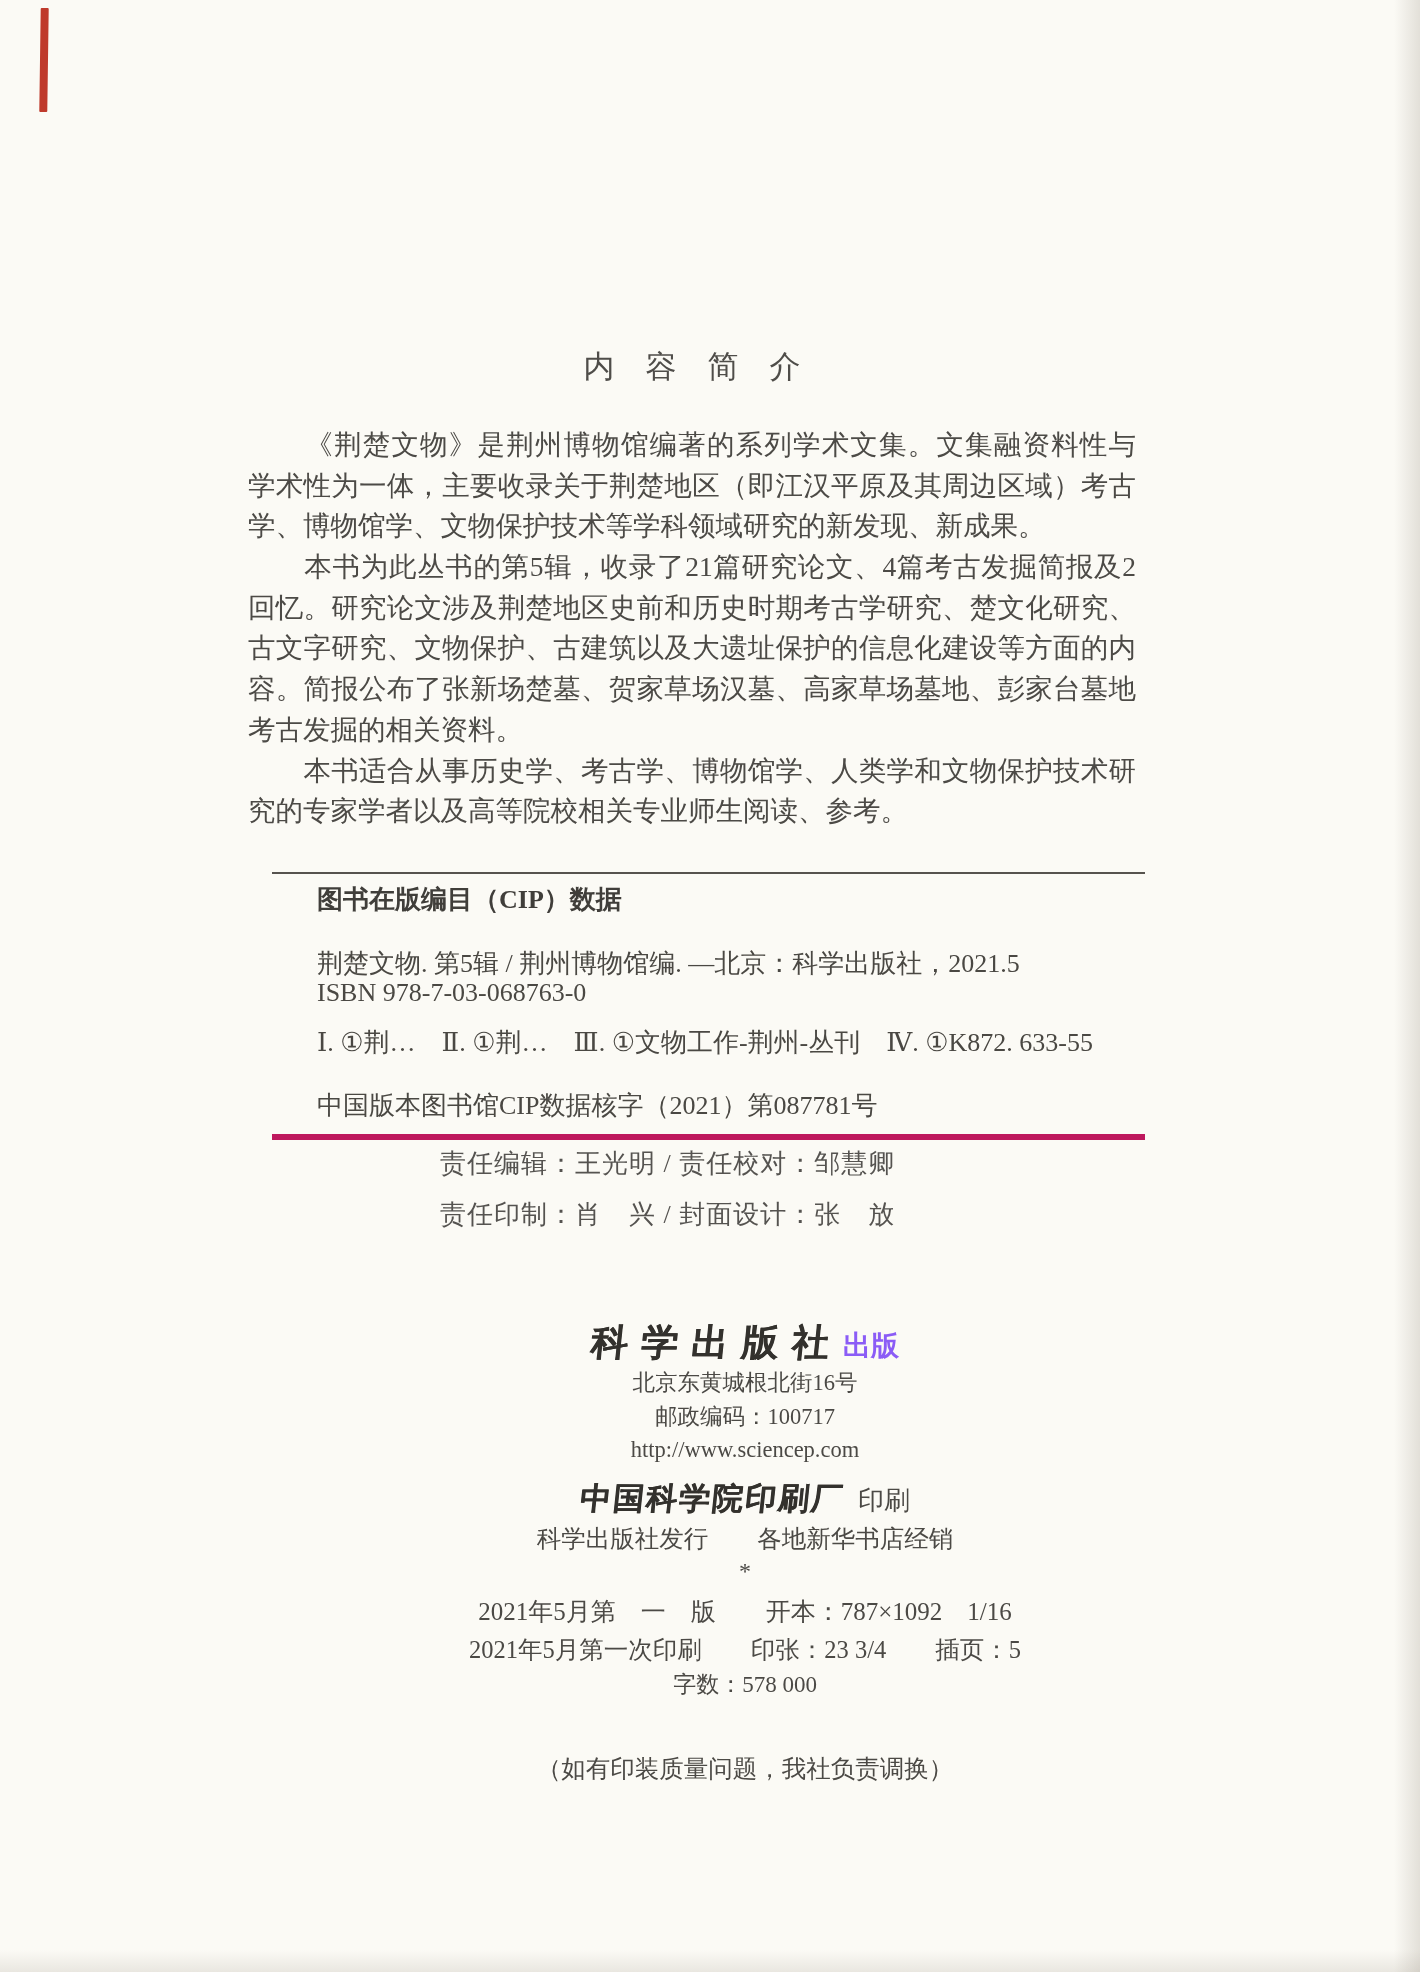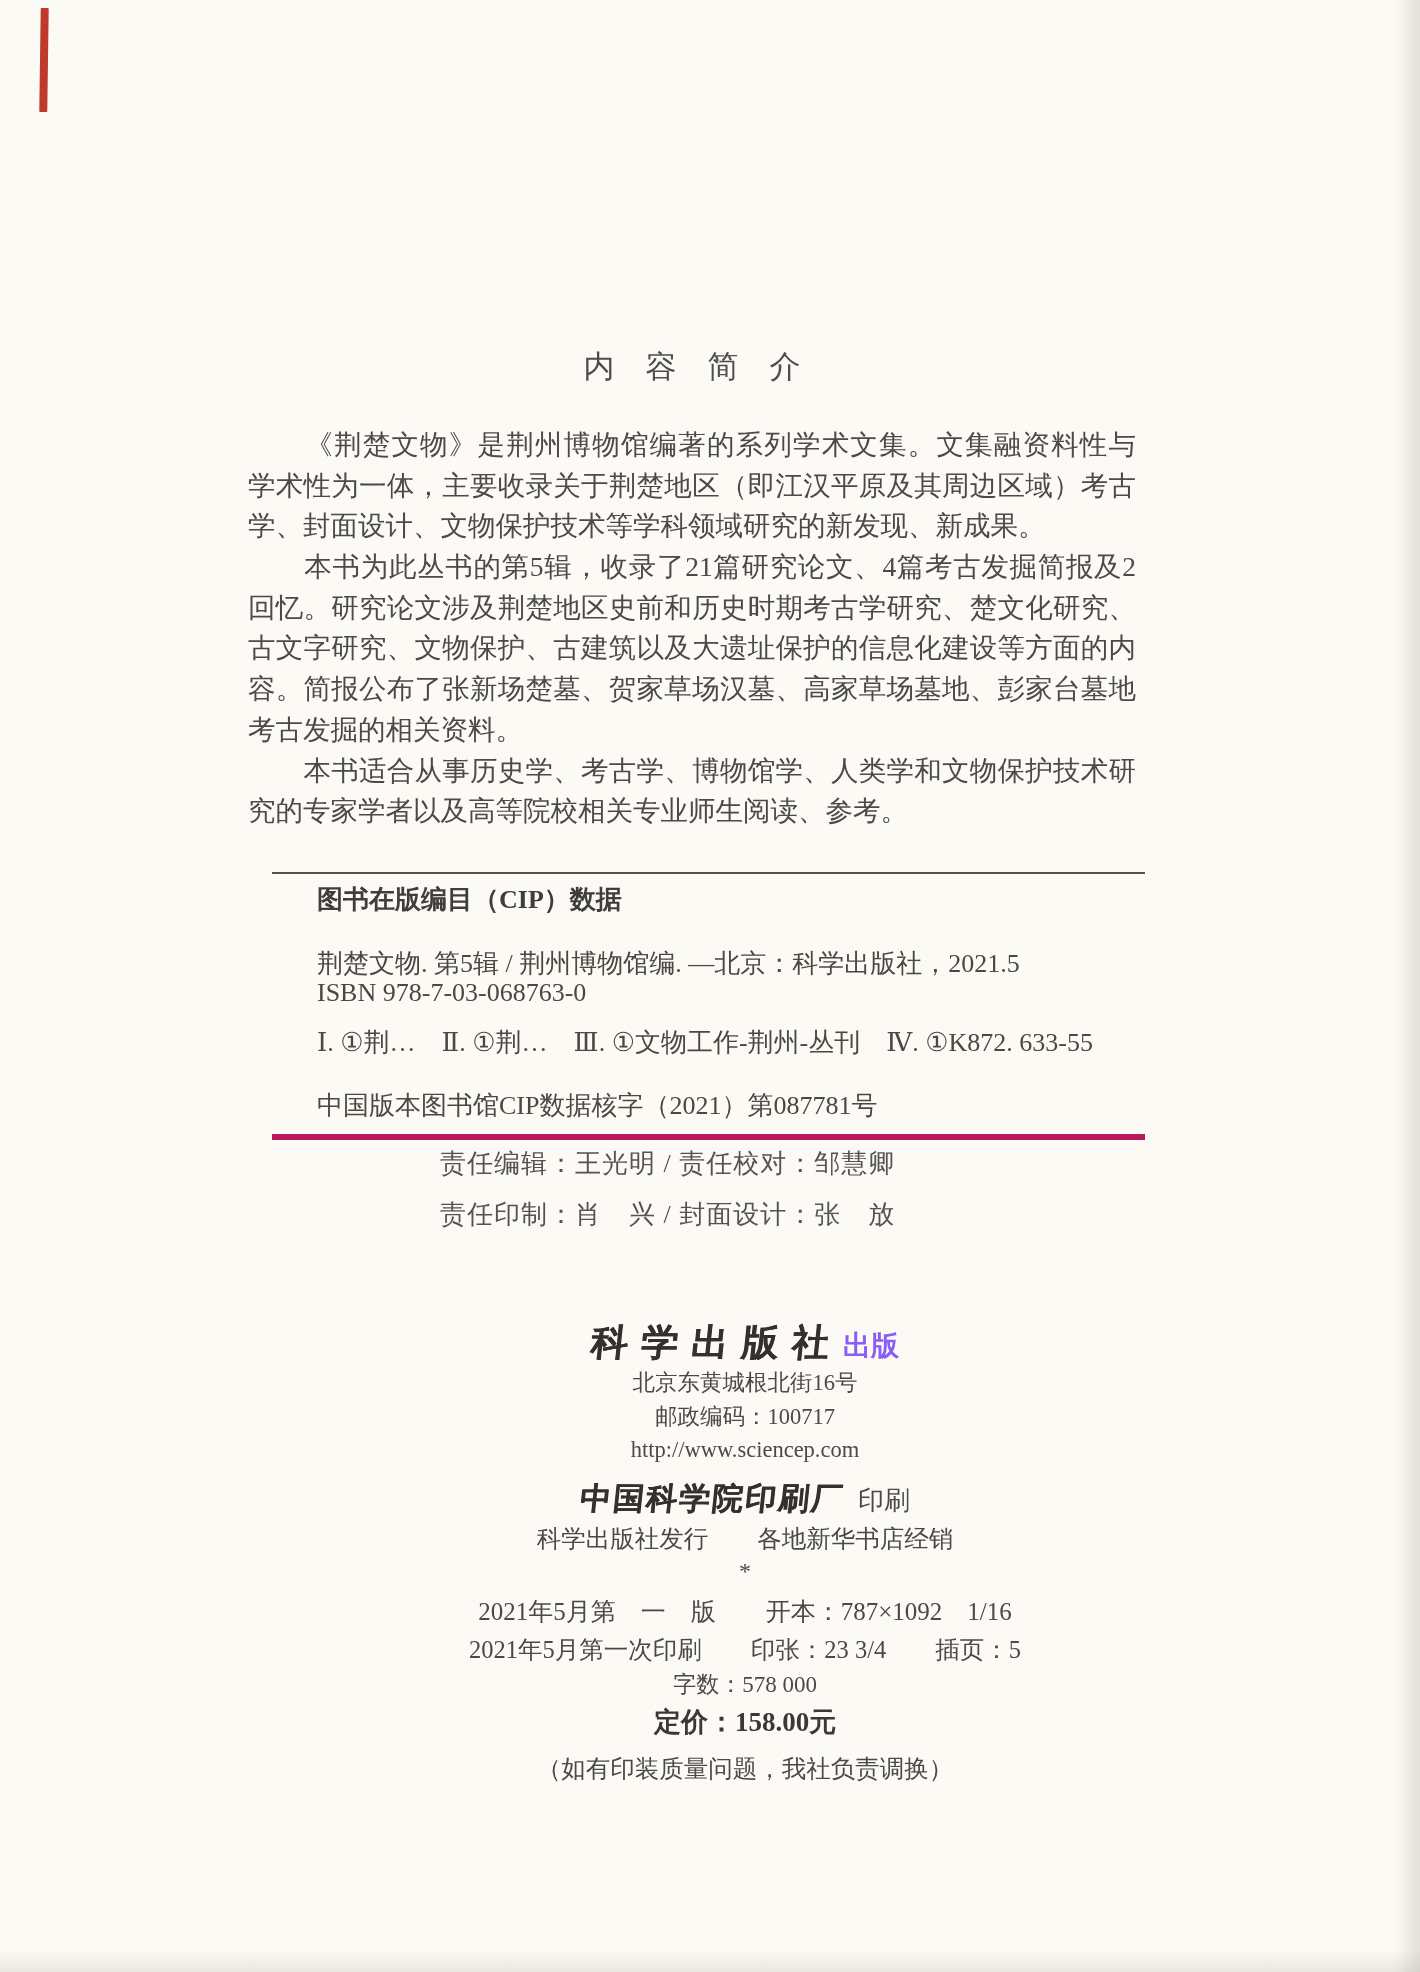--- a/index.html
+++ b/index.html
@@ -90,21 +90,21 @@
 
 <div class="page">
 
   <div class="red-mark"></div>
 
   <h1 class="section-title">内　容　简　介</h1>
 
   <div class="intro">
     <div class="intro-line fill">　　《荆楚文物》是荆州博物馆编著的系列学术文集。文集融资料性与</div>
     <div class="intro-line fill">学术性为一体，主要收录关于荆楚地区（即江汉平原及其周边区域）考古</div>
-    <div class="intro-line">学、封面设计、文物保护技术等学科领域研究的新发现、新成果。</div>
+    <div class="intro-line">学、博物馆学、文物保护技术等学科领域研究的新发现、新成果。</div>
     <div class="intro-line fill">　　本书为此丛书的第5辑，收录了21篇研究论文、4篇考古发掘简报及2篇</div>
     <div class="intro-line fill">回忆。研究论文涉及荆楚地区史前和历史时期考古学研究、楚文化研究、</div>
     <div class="intro-line fill">古文字研究、文物保护、古建筑以及大遗址保护的信息化建设等方面的内</div>
     <div class="intro-line fill">容。简报公布了张新场楚墓、贺家草场汉墓、高家草场墓地、彭家台墓地</div>
     <div class="intro-line">考古发掘的相关资料。</div>
     <div class="intro-line fill">　　本书适合从事历史学、考古学、博物馆学、人类学和文物保护技术研</div>
     <div class="intro-line">究的专家学者以及高等院校相关专业师生阅读、参考。</div>
   </div>
 
   <div class="cip-box">
@@ -125,16 +125,15 @@
   <div class="colo colo-postcode">邮政编码：100717</div>
   <div class="colo colo-website">http://www.sciencep.com</div>
   <div class="colo colo-printer">
     <span class="calligraphy">中国科学院印刷厂</span><span class="suffix">印刷</span>
   </div>
   <div class="colo colo-dist">科学出版社发行　　各地新华书店经销</div>
   <div class="colo colo-star">*</div>
   <div class="colo colo-edition">2021年5月第　一　版　　开本：787×1092　1/16</div>
   <div class="colo colo-printing">2021年5月第一次印刷　　印张：23 3/4　　插页：5</div>
   <div class="colo colo-words">字数：578 000</div>
-  <div class="colo colo-price">定价：158.00元</div>
   <div class="colo colo-notice">（如有印装质量问题，我社负责调换）</div>
 
 </div>
 
 </body></html>

